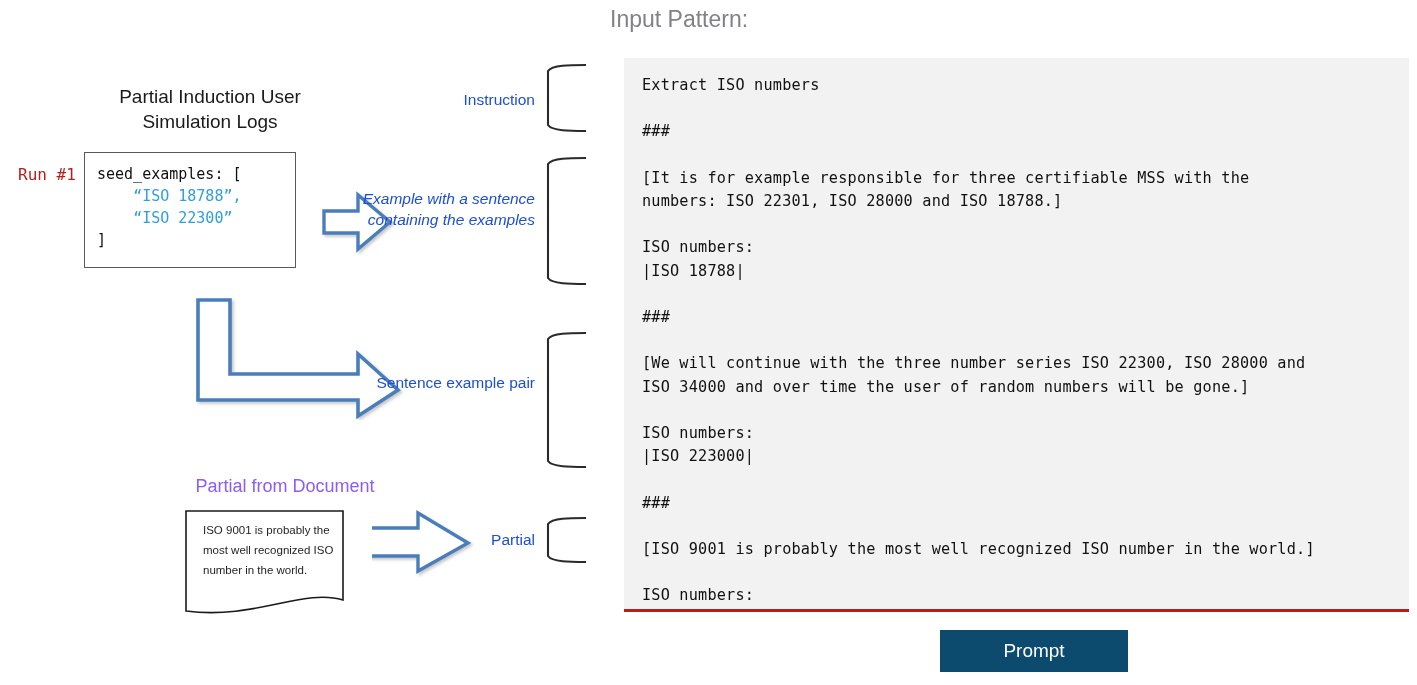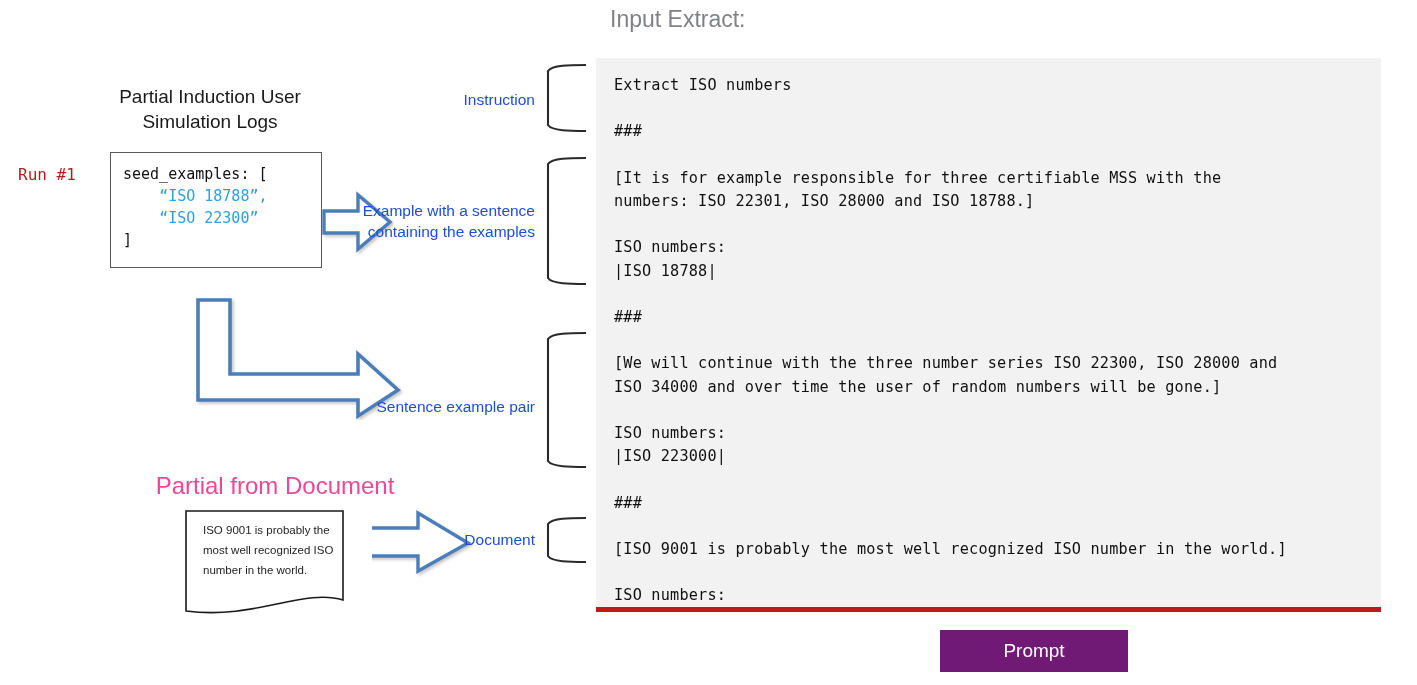--- a/index.html
+++ b/index.html
@@ -14,35 +14,35 @@
 
   
   #pattern-title{
     left:60px; top:84px; width:300px;
     text-align:center;
     font-size:19px; line-height:25px;
     color:#1a1a1a;
     font-family:"Liberation Sans", sans-serif;
   }
   #partial-title{
-    left:130px; top:474px; width:290px;
+    left:140px; top:474px; width:290px;
     text-align:center;
-    font-size:24px; line-height:24px;
-    color:#ec4899;
+    font-size:18px; line-height:24px;
+    color:#8b5cf6;
   }
   #run-label{
     left:18px; top:165px;
     font-family:"DejaVu Sans Mono","Liberation Mono",monospace;
     font-size:16px; color:#b91c1c;
     letter-spacing:0px;
   }
 
   
   #seed-box{
-    left:110px; top:152px; width:212px; height:116px;
+    left:84px; top:152px; width:212px; height:116px;
     border:1.5px solid #5a5a5a;
     background:#fff;
     box-sizing:border-box;
   }
   #seed-box .code{
     font-family:"DejaVu Sans Mono","Liberation Mono",monospace;
     font-size:15px; line-height:22px;
     white-space:pre;
     padding:10px 0 0 12px;
     color:#111;
@@ -61,56 +61,56 @@
   .arrow-svg{display:block;}
 
   
   .ann-label{
     text-align:right;
     font-size:15.5px;
     line-height:21px;
     color:#1d4ed8;
   }
   #lbl-instruction{ left:330px; top:89px; width:205px;}
-  #lbl-example{ left:330px; top:200px; width:205px;}
-  #lbl-sentence{ left:330px; top:372px; width:205px;margin-top:24px;}
+  #lbl-example{ left:330px; top:188px; width:205px;font-style:italic;}
+  #lbl-sentence{ left:330px; top:372px; width:205px;}
   #lbl-partial{ left:330px; top:529px; width:205px;}
 
   
   .bracket{ left:540px; }
 
   
   #input-prompt-title{
     left:610px; top:6px;
     font-size:23px;
     color:#808285;
   }
 
   
   #prompt-box{
-    left:596px; top:58px; width:785px; height:554px;
+    left:624px; top:58px; width:785px; height:554px;
     background:#f2f2f2;
-    border-bottom:5px solid #b91c1c;
+    border-bottom:3px solid #b91c1c;
     box-sizing:border-box;
   }
   #prompt-text{
     position:absolute;
     left:18px; top:16px; right:10px;
     font-family:"DejaVu Sans Mono","Liberation Mono",monospace;
     font-size:15.2px;
     line-height:23.2px;
     color:#111;
     white-space:pre-wrap;
     letter-spacing:0.2px;
   }
 
   
   #prompt-button{
     left:940px; top:630px; width:188px; height:42px;
-    background:#701a75;
+    background:#0c4a6e;
     color:#ffffff;
     font-size:19px;
     display:flex; align-items:center; justify-content:center;
     border:none; cursor:pointer;
     font-family:"Liberation Sans", sans-serif;
   }
 </style>
 </head>
 <body>
 
@@ -164,21 +164,21 @@
         <feDropShadow dx="2" dy="2" stdDeviation="1.6" flood-color="#9a9a9a" flood-opacity="0.55"></feDropShadow>
       </filter>
     </defs>
     <polygon points="-10,20 46,20 46,5 96,35 46,63 46,48 -10,48" fill="#ffffff" stroke="#4a7ebb" stroke-width="3.4" stroke-linejoin="miter" filter="url(#sh3)"></polygon>
   </svg>
 </div>
 
 <div class="abs ann-label" id="lbl-instruction">Instruction</div>
 <div class="abs ann-label" id="lbl-example">Example with a sentence containing the examples</div>
 <div class="abs ann-label" id="lbl-sentence">Sentence example pair</div>
-<div class="abs ann-label" id="lbl-partial">Document</div>
+<div class="abs ann-label" id="lbl-partial">Partial</div>
 
 <div class="abs bracket" style="top:62px;">
   <svg width="48" height="72" viewBox="0 0 48 72">
     <path d="M46,3 C30,3 12,3 8,9 L8,63 C12,69 30,69 46,69" fill="none" stroke="#2a2a2a" stroke-width="2.1"></path>
   </svg>
 </div>
 <div class="abs bracket" style="top:155px;">
   <svg width="48" height="132" viewBox="0 0 48 132">
     <path d="M46,3 C30,3 12,3 8,9 L8,123 C12,129 30,129 46,129" fill="none" stroke="#2a2a2a" stroke-width="2.1"></path>
   </svg>
@@ -187,21 +187,21 @@
   <svg width="48" height="140" viewBox="0 0 48 140">
     <path d="M46,3 C30,3 12,3 8,9 L8,131 C12,137 30,137 46,137" fill="none" stroke="#2a2a2a" stroke-width="2.1"></path>
   </svg>
 </div>
 <div class="abs bracket" style="top:515px;">
   <svg width="48" height="50" viewBox="0 0 48 50">
     <path d="M46,3 C30,3 12,3 8,9 L8,41 C12,47 30,47 46,47" fill="none" stroke="#2a2a2a" stroke-width="2.1"></path>
   </svg>
 </div>
 
-<div class="abs" id="input-prompt-title">Input Extract:</div>
+<div class="abs" id="input-prompt-title">Input Pattern:</div>
 
 <div class="abs" id="prompt-box">
   <div id="prompt-text">Extract ISO numbers
 
 ###
 
 [It is for example responsible for three certifiable MSS with the
 numbers: ISO 22301, ISO 28000 and ISO 18788.]
 
 ISO numbers:

